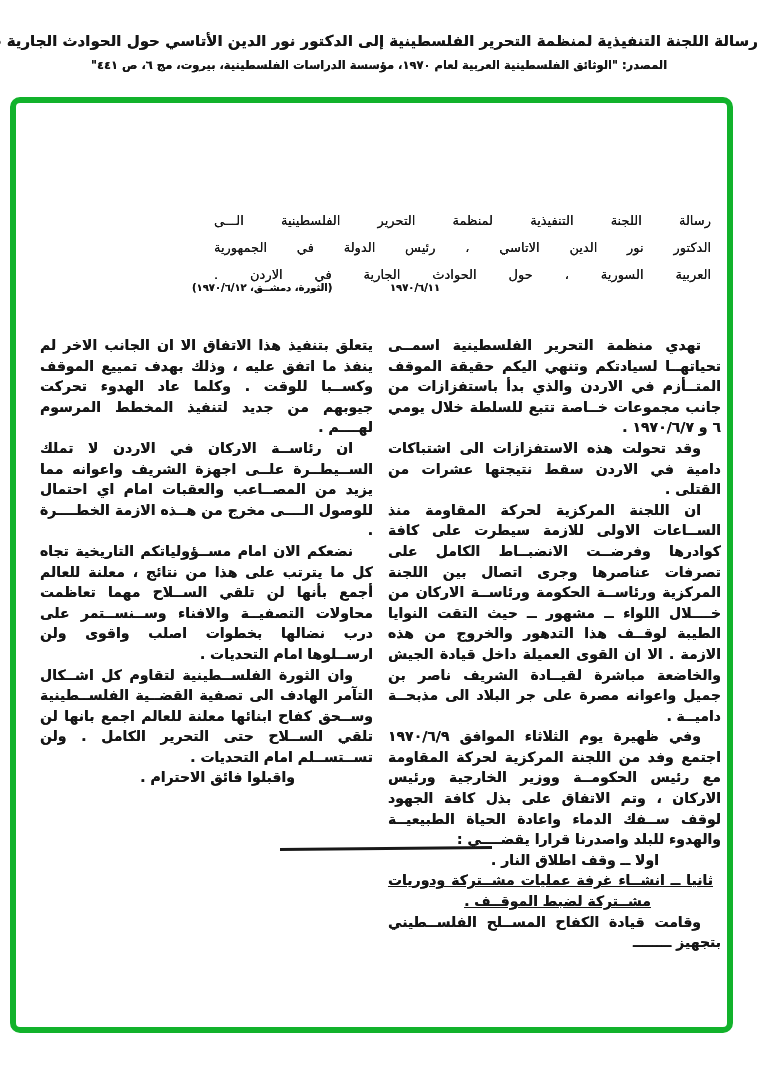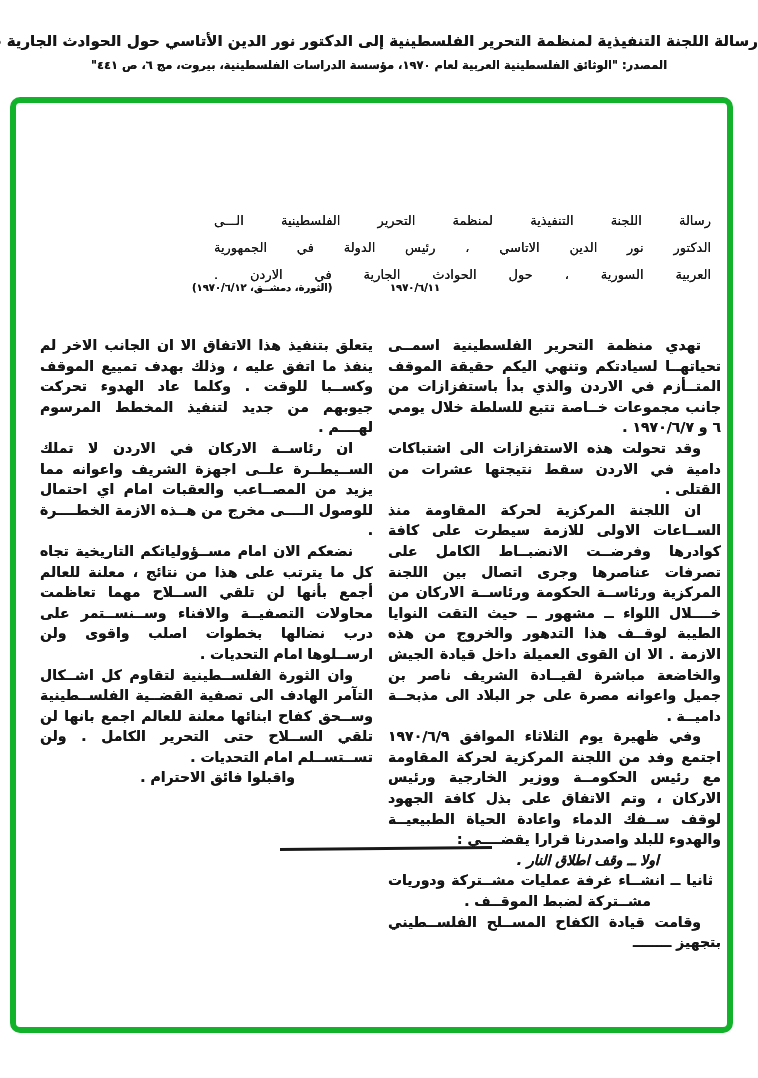--- a/index.html
+++ b/index.html
@@ -45,22 +45,22 @@
   .date-src  { position:absolute; left:176px; top:0; }
 
   
   .columns {
     position:absolute; top:232px; left:24px; right:6px;
     display:flex; gap:15px;
   }
   .col { flex:1 1 0; font-size:14px; line-height:20.6px; font-weight:bold; }
   .para { margin:0; text-align:justify; text-indent:20px; }
   .p-flush   { text-indent:0; }
-  .p-item    { text-indent:62px;font-style:italic; }
-  .p-hang    { padding-right:70px; text-indent:-62px; }
+  .p-item    { text-indent:62px; }
+  .p-hang    { padding-right:70px; text-indent:-62px;text-decoration:underline; }
   .p-closing { text-indent:78px; }
 
   
   .divider {
     position:absolute; left:264px; top:744px; width:212px; height:2.5px;
     background:#191919; transform:rotate(-0.55deg);
   }
 </style>
 </head>
 <body>

